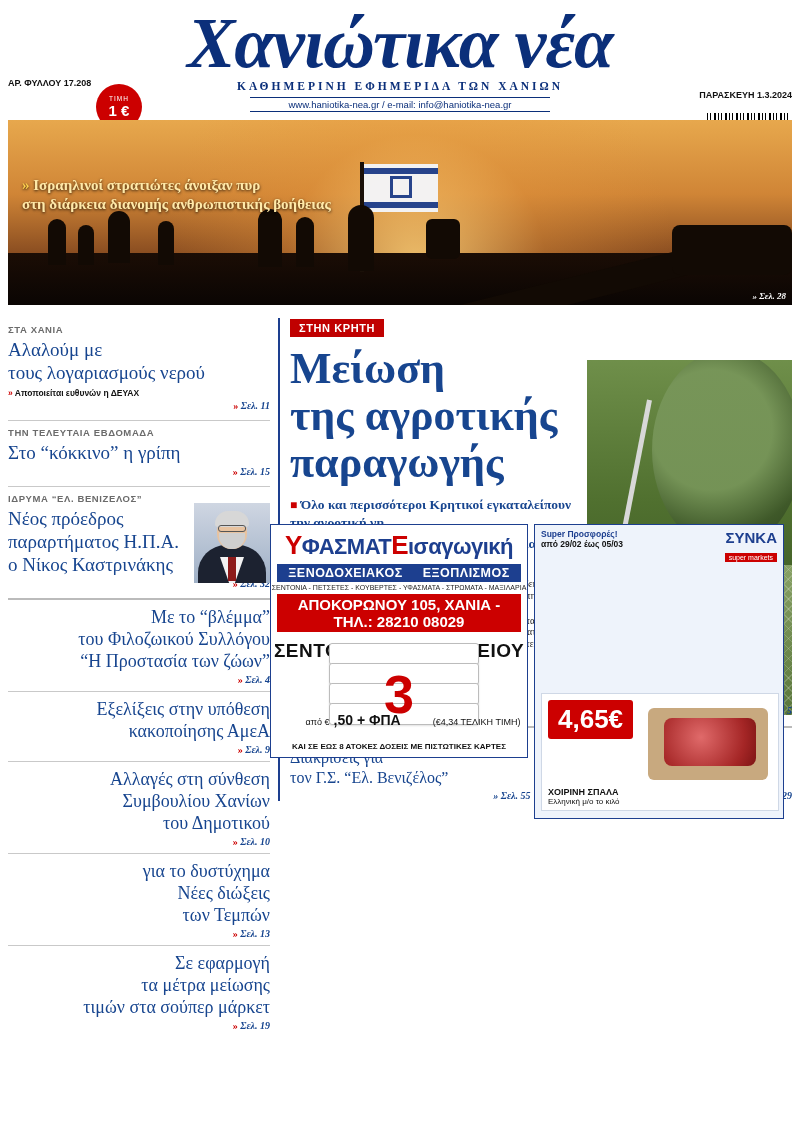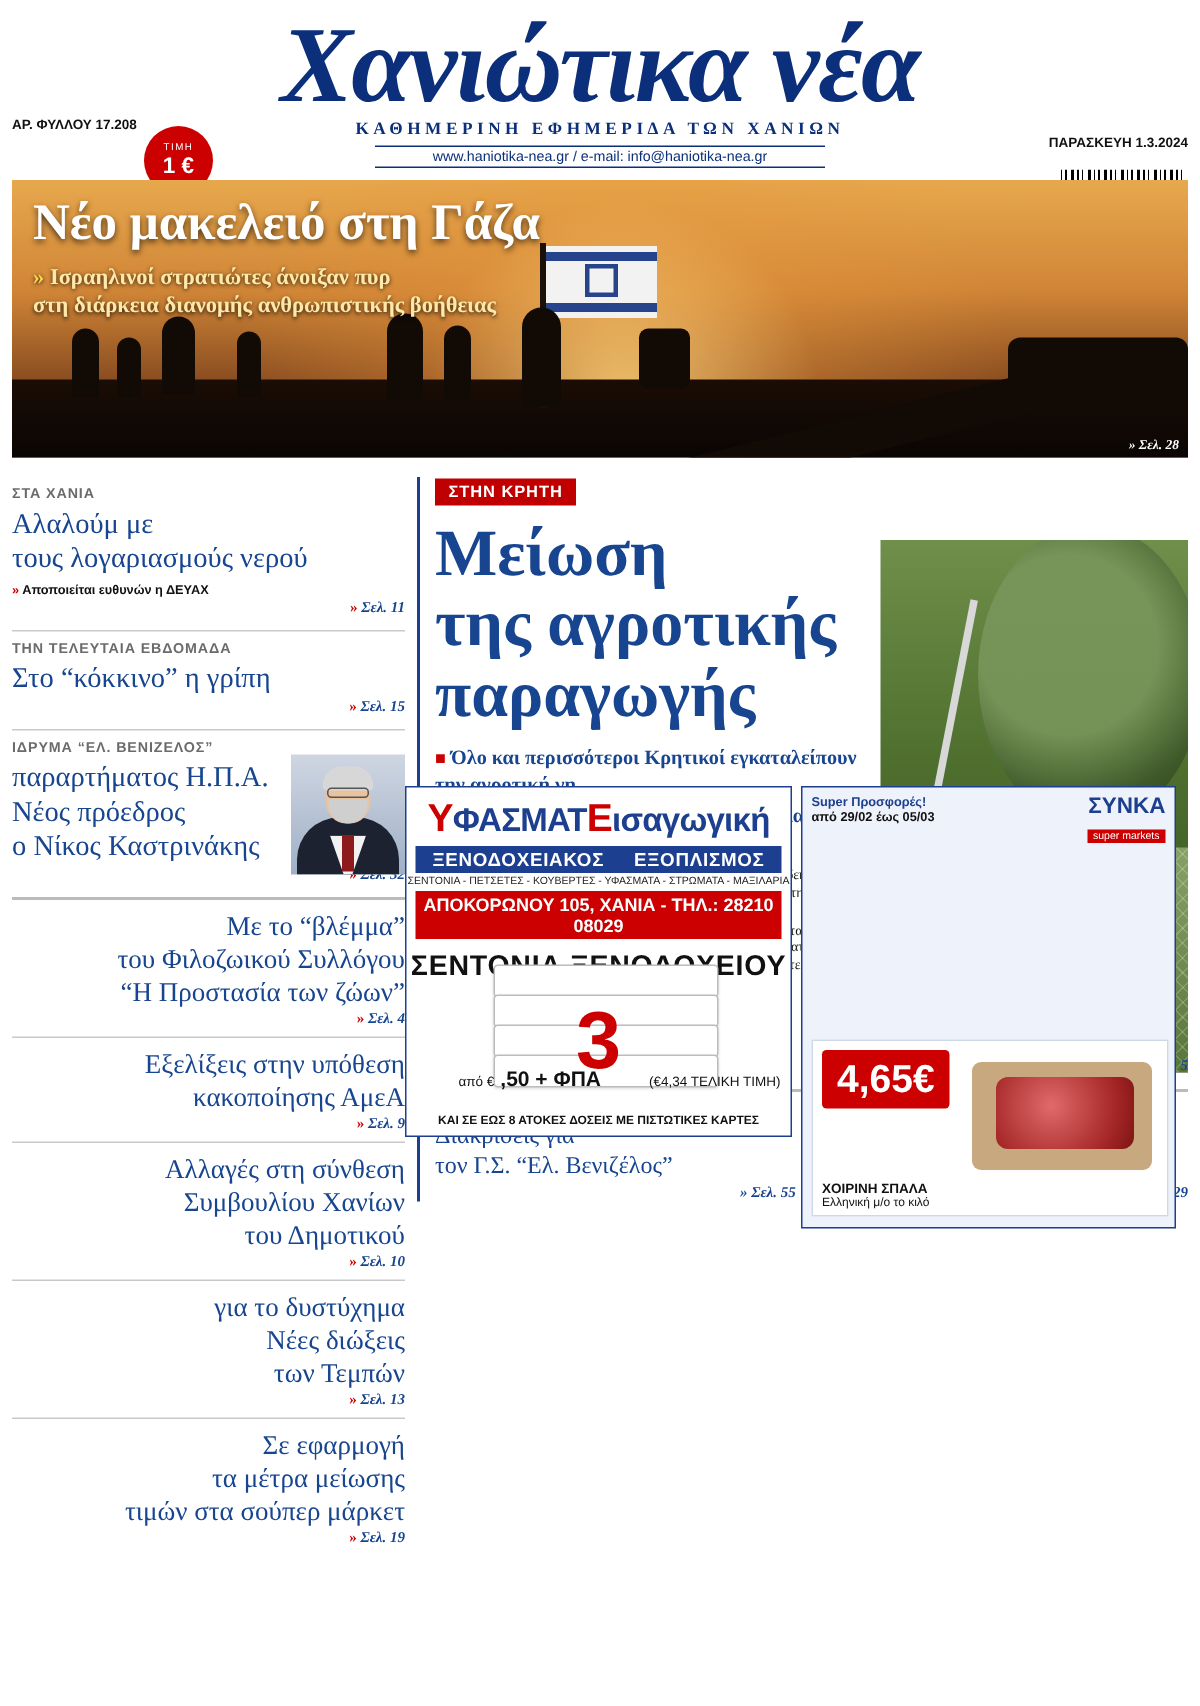--- a/index.html
+++ b/index.html
@@ -205,21 +205,21 @@
   .ad1 { width:258px; height:234px; border:1px solid #1d3f8f; background:#fff; position:relative; overflow:hidden;}
   .ad1-top { text-align:center; padding-top:5px; }
   .ad1-logo { font-family:"Liberation Sans", sans-serif; font-weight:bold; font-size:22px; letter-spacing:-.5px;}
   .ad1-logo .y { color:#c00; font-size:26px;}
   .ad1-logo .e { color:#c00; font-size:26px;}
   .ad1-logo .blue { color:#1d3f8f;}
   .ad1-bar { background:#1d3f8f; color:#fff; font-family:"Liberation Sans",sans-serif;
     font-weight:bold; font-size:12.5px; letter-spacing:.5px; padding:2px 0; margin:3px 6px 0 6px;}
   .ad1-sub { font-family:"Liberation Sans",sans-serif; font-size:7px; color:#222; margin-top:2px;}
   .ad1-addr { background:#c00; color:#fff; font-family:"Liberation Sans",sans-serif;
-    font-weight:bold; font-size:12px; padding:2px 0; margin:3px 6px 0 6px;}
+    font-weight:bold; font-size:15px; padding:2px 0; margin:3px 6px 0 6px;}
   .ad1-prod { text-align:center; font-family:"Liberation Sans",sans-serif; font-weight:bold;
     font-size:19px; color:#111; margin-top:8px; letter-spacing:.5px;}
   .sheets { position:absolute; left:58px; top:118px; width:150px; height:82px;}
   .sheet { position:absolute; left:0; width:150px; height:22px; background:#fff; border:1px solid #bcbcbc; border-radius:3px;
     box-shadow:0 1px 2px rgba(0,0,0,.12);}
   .ad1-price { position:absolute; left:0; right:0; bottom:28px; text-align:center;}
   .ad1-price .big { font-family:"Liberation Sans",sans-serif; font-weight:bold; font-size:54px; color:#c00; line-height:46px;}
   .ad1-price .from { font-family:"Liberation Sans",sans-serif; font-size:9px; color:#111;margin-left:28px; }
   .ad1-price .cents { font-family:"Liberation Sans",sans-serif; font-weight:bold; font-size:14px; color:#111;}
   .ad1-foot { position:absolute; left:0; right:0; bottom:6px; text-align:center;
@@ -284,21 +284,20 @@
     <div class="flagpole" style="left:352px;top:42px;width:4px;height:110px;"></div>
     <div style="position:absolute;left:356px;top:44px;width:74px;height:48px;background:#f4f7fb;opacity:.95;">
       <div style="position:absolute;left:0;right:0;top:4px;height:6px;background:#1d3f8f;"></div>
       <div style="position:absolute;left:0;right:0;bottom:4px;height:6px;background:#1d3f8f;"></div>
       <div style="position:absolute;left:26px;top:12px;width:22px;height:22px;border:3px solid #1d3f8f;transform:rotate(0deg);"></div>
     </div>
     <div class="sil" style="left:340px;bottom:34px;width:26px;height:66px;border-radius:13px 13px 0 0;"></div>
     <div class="sil" style="left:418px;bottom:46px;width:34px;height:40px;border-radius:6px;"></div>
     <div class="sil" style="right:40px;bottom:46px;width:300px;height:26px;transform:rotate(-14deg);transform-origin:right bottom;"></div>
     <div class="sil" style="right:0px;bottom:30px;width:120px;height:50px;border-radius:8px;"></div>
-    <div class="tb-head">Νέο μακελειό στη Γάζα</div>
     <div class="tb-bullets">
       <div><span class="bl">»</span>
         <span>Ισραηλινοί στρατιώτες άνοιξαν πυρ</span></div>
       <div><span>στη διάρκεια διανομής ανθρωπιστικής βοήθειας</span></div>
     </div>
     <div class="tb-page">» Σελ. 28</div>
   </div>
 
   <div class="content">
 
@@ -315,22 +314,22 @@
 
       <div class="lead-item">
         <div class="kicker">ΤΗΝ ΤΕΛΕΥΤΑΙΑ ΕΒΔΟΜΑΔΑ</div>
         <div class="lead-title">Στο “κόκκινο” η γρίπη</div>
         <div class="pg"><span class="arrow">»</span> <span>Σελ. 15</span></div>
       </div>
       <div class="rule"></div>
 
       <div class="lead-item port-block">
         <div class="kicker">ΙΔΡΥΜΑ “ΕΛ. ΒΕΝΙΖΕΛΟΣ”</div>
+        <div class="lead-title">Νέος πρόεδρος</div>
         <div class="lead-title">παραρτήματος Η.Π.Α.</div>
-        <div class="lead-title">Νέος πρόεδρος</div>
         <div class="lead-title">ο Νίκος Καστρινάκης</div>
         <div class="portrait">
           <div class="p-suit"></div>
             <div class="p-shirt"></div>
             <div class="p-tie"></div>
           <div class="p-head"></div>
             <div class="p-hair"></div>
             <div class="p-beard"></div>
             <div class="p-glass"></div>
         </div>

